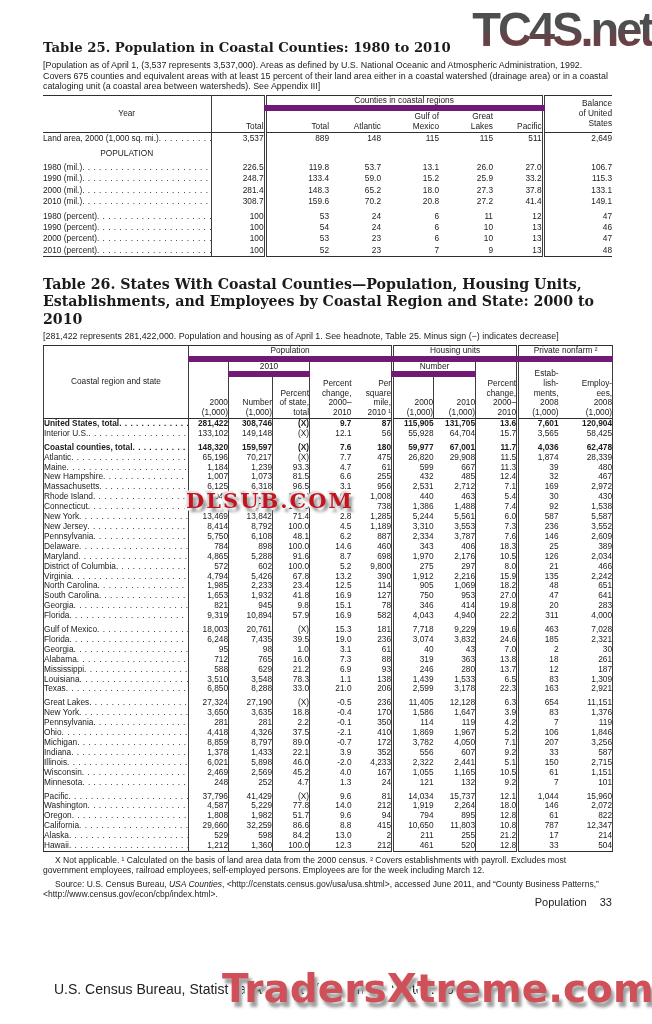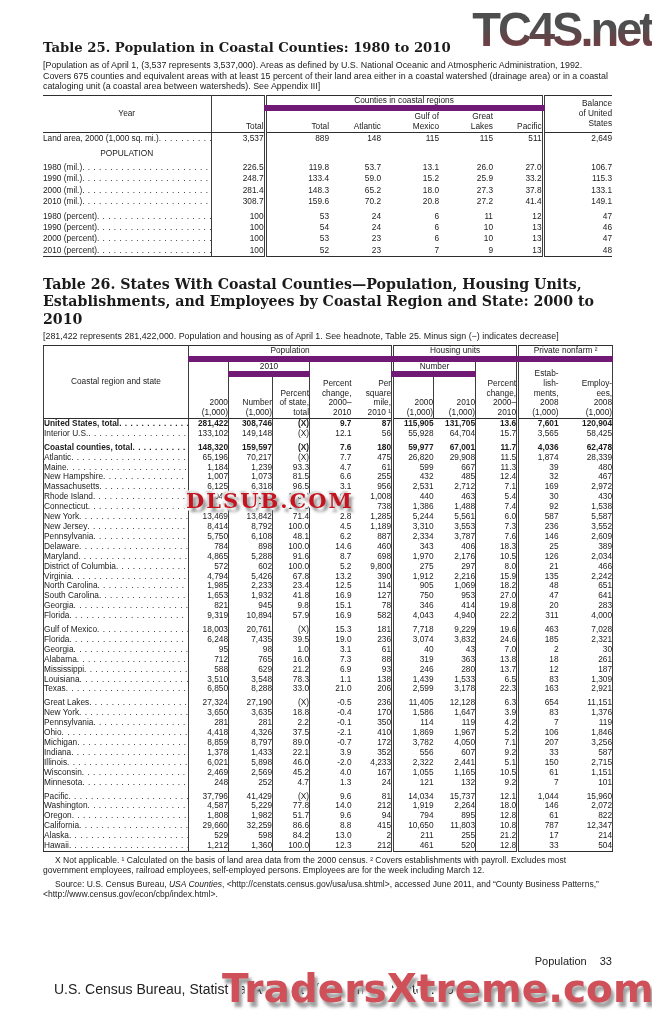--- a/index.html
+++ b/index.html
@@ -37,21 +37,21 @@
   td.lbl .lt{white-space:nowrap;}
   td.lbl .dots{flex:1 1 0;overflow:hidden;white-space:nowrap;word-spacing:1px;}
   td.lbl.center{text-align:center;padding-left:0;}
   .i0{padding-left:6px;}.i1{padding-left:11px;}.i2{padding-left:14px;}.i3{padding-left:19px;}
   tr.sub td{padding-top:4px;padding-bottom:3px;}
   .t25 tr.h1{height:12px;} .t25 tr.h2{height:24px;}
   .t26 tr.h1{height:13px;} .t26 tr.h2{height:13px;} .t26 tr.h3{height:44px;}
   .sec26{margin-top:19px;}
 
   
-  .pop-line{position:absolute;top:955px;right:40px;font-size:11px;color:#1b1b1b;}
+  .pop-line{position:absolute;top:896px;right:40px;font-size:11px;color:#1b1b1b;}
   .pop-line .n{margin-left:13px;}
   .bureau-line{position:absolute;top:981px;left:54px;font-size:14px;color:#222;}
 
   
   .wm-top{position:absolute;top:2px;right:0px;font-family:"Liberation Sans",sans-serif;
           font-weight:bold;font-size:47px;letter-spacing:-3px;transform:scaleY(1.02);
           background:linear-gradient(180deg,#4c4c4c 0%,#4f4f4f 45%,#6a3f44 74%,#935359 100%);
           -webkit-background-clip:text;background-clip:text;color:transparent;}
   .wm-mid{position:absolute;left:186px;top:488px;font-family:"DejaVu Serif",serif;
           font-weight:bold;font-size:21px;letter-spacing:2px;color:#c41420;

